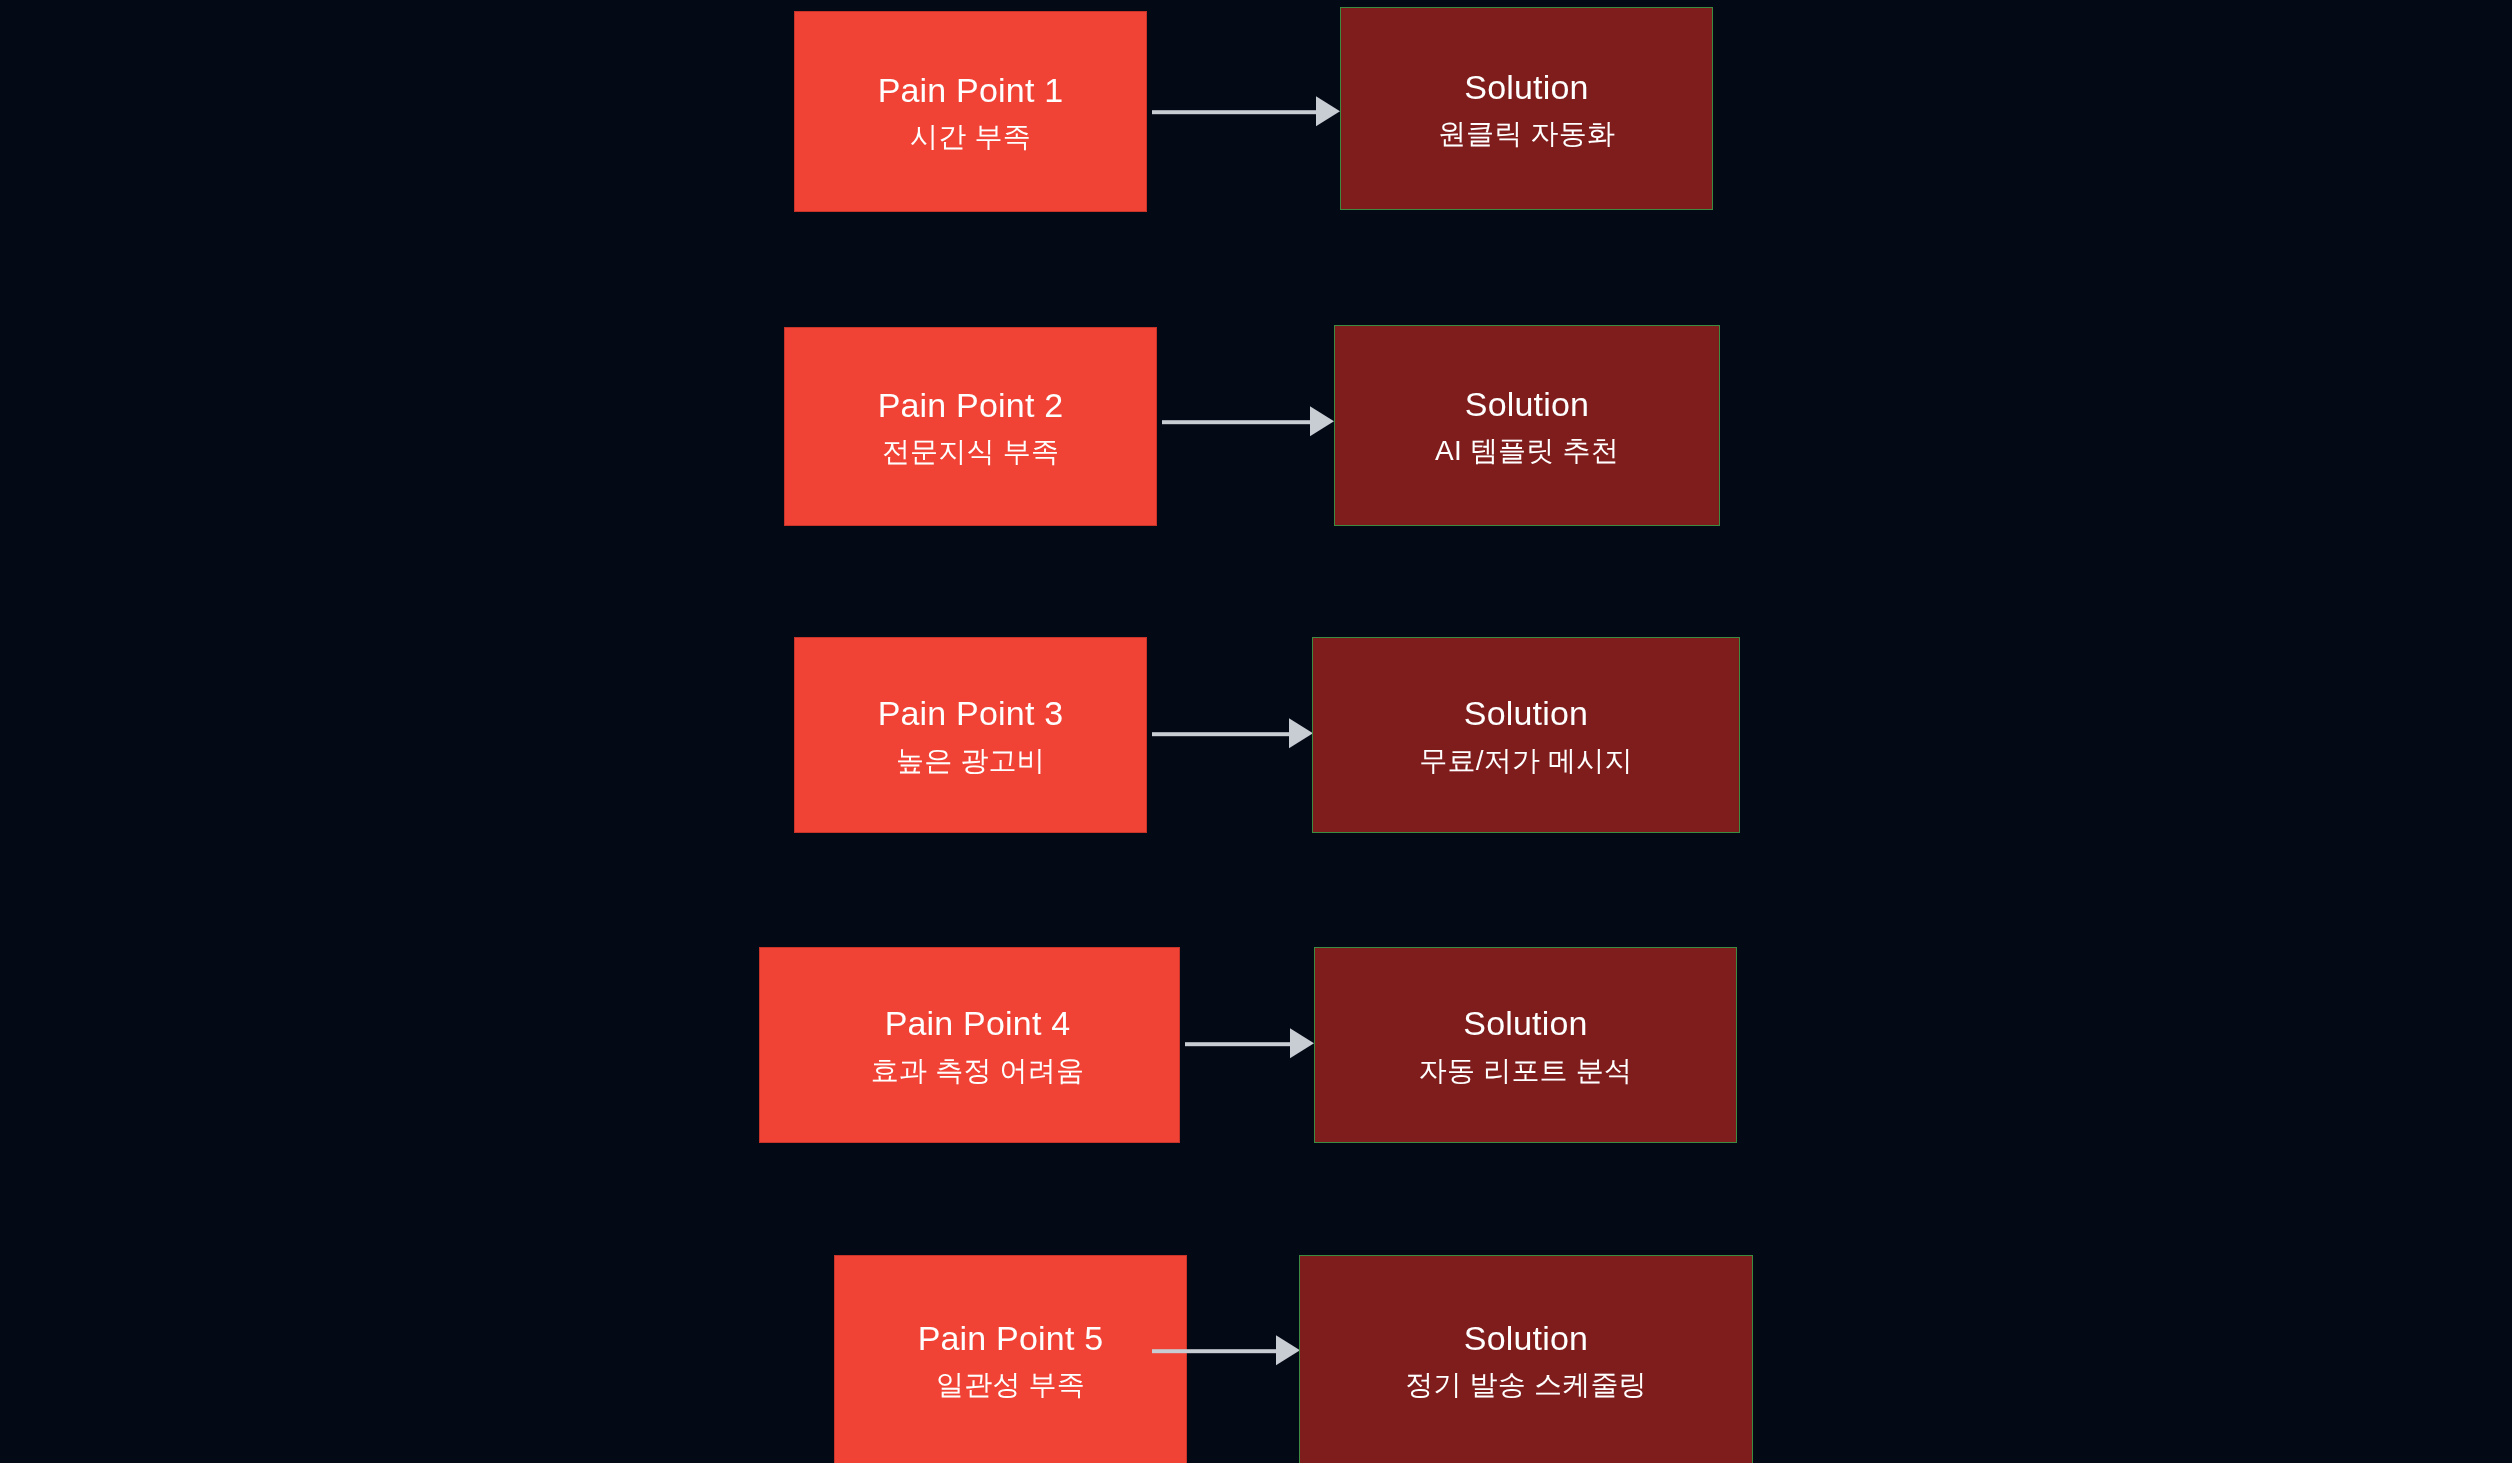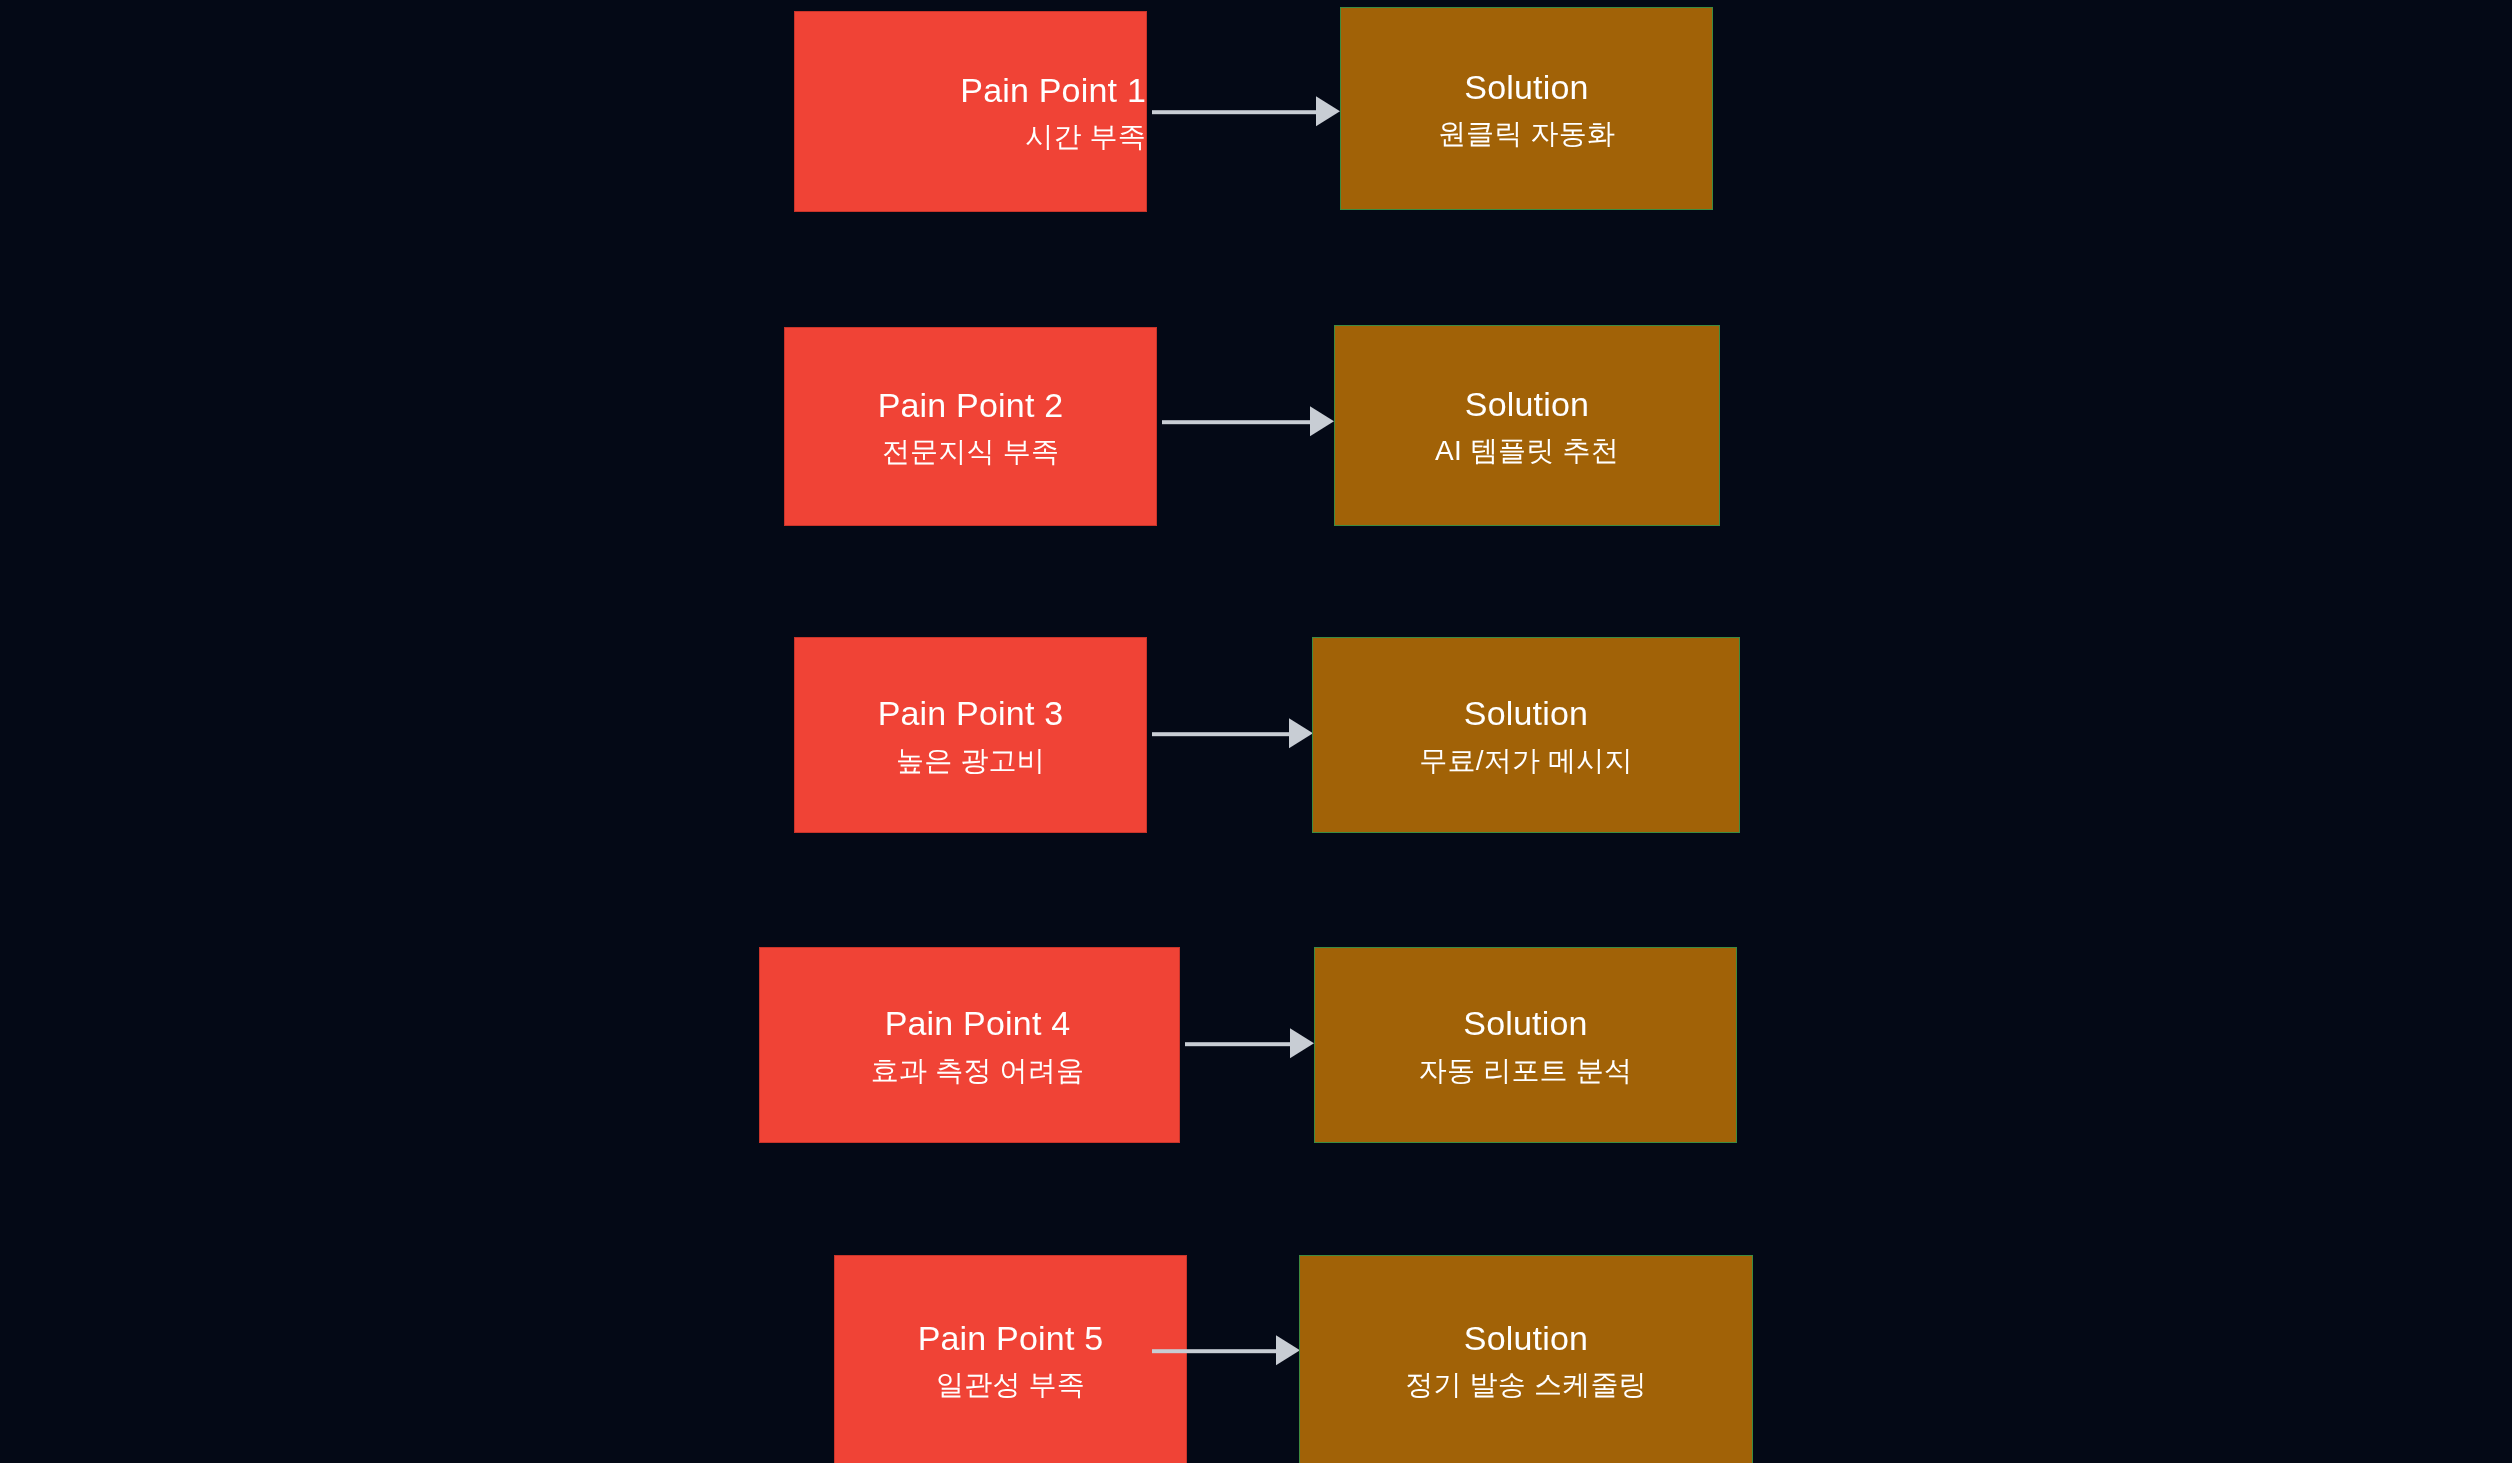--- a/index.html
+++ b/index.html
@@ -27,21 +27,21 @@
     text-align: center;
     color: #ffffff;
     line-height: 1.30;
     letter-spacing: 0.2px;
   }
   .node.pain {
     background: #F04336;
     border: 1.8px solid #C9342A;
   }
   .node.solution {
-    background: #a16207;
+    background: #7f1d1d;
     border: 1.8px solid #3D8B40;
   }
   .node .title {
     font-size: 34px;
     font-weight: 400;
     white-space: nowrap;
   }
   .node .subtitle {
     font-size: 28px;
     font-weight: 400;
@@ -69,21 +69,21 @@
     border-bottom: 15.7px solid transparent;
     border-left: 24px solid #C8CDD4;
     transform: translateY(-15.7px);
   }
 </style>
 </head>
 <body>
 
 <div id="canvas">
 
-  <div class="node pain" style="left:794px; top:11px; width:353px; height:201px;align-items:flex-end;">
+  <div class="node pain" style="left:794px; top:11px; width:353px; height:201px;">
     <span class="title">Pain Point 1</span>
     <span class="subtitle">시간 부족</span>
   </div>
   <div class="edge" style="left:1152px; top:112px; width:188px;">
     <div class="shaft" style="width:164px;"></div>
     <div class="head" style="left:164px;"></div>
   </div>
   <div class="node solution" style="left:1340px; top:7.4px; width:373px; height:203px;">
     <span class="title">Solution</span>
     <span class="subtitle">원클릭 자동화</span>

